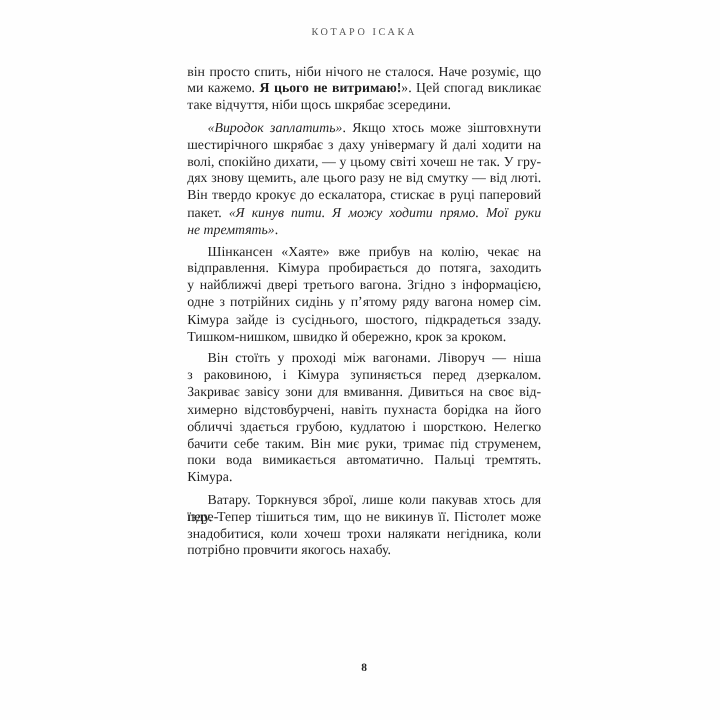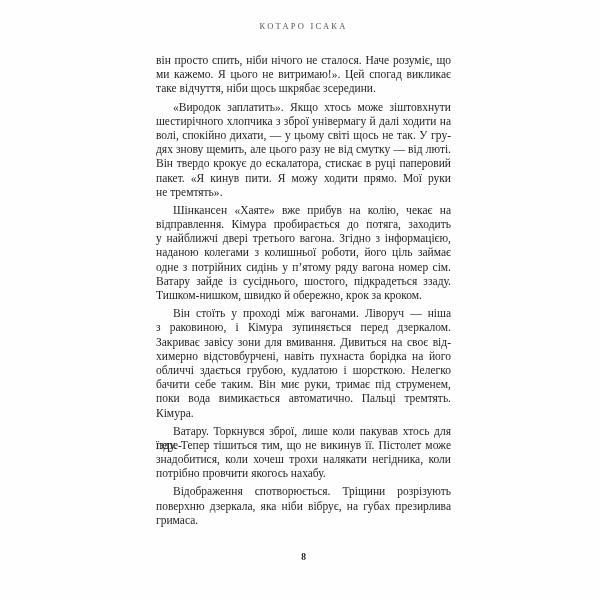--- a/index.html
+++ b/index.html
@@ -40,22 +40,22 @@
     height: 14.2px;
     line-height: 14.2px;
     text-align: justify;
     text-align-last: justify;
     white-space: normal;
     overflow: visible;
   }
   .line.last {
     text-align-last: left;
   }
-  .line span.b { font-weight: normal; }
-  .line span.i { }
+  .line span.b { font-weight: bold; }
+  .line span.i { font-style: italic; }
   .page-number {
     position: absolute;
     top: 552px;
     left: 152px;
     width: 303px;
     text-align: center;
     font-size: 9.5px;
     font-weight: bold;
     color: #222222;
     font-family: "Liberation Serif", "DejaVu Serif", serif;
@@ -68,53 +68,47 @@
   <div class="running-head">КОТАРО ІСАКА</div>
 
   <div class="body-text">
       <div class="para">
         <div class="line"><span class="r">він просто спить, ніби нічого не сталося. Наче розуміє, що</span></div>
         <div class="line"><span class="r">ми кажемо. </span><span class="b">Я цього не витримаю!</span><span class="r">». Цей спогад викликає</span></div>
         <div class="line last"><span class="r">таке відчуття, ніби щось шкрябає зсередини.</span></div>
       </div>
       <div class="para indent">
         <div class="line"><span class="i">«Виродок заплатить»</span><span class="r">. Якщо хтось може зіштовхнути</span></div>
-        <div class="line"><span class="r">шестирічного хлопчика з зброї універмагу й далі ходити на</span></div>
-        <div class="line"><span class="r">волі, спокійно дихати, — у цьому світі щось не так. У гру-</span></div>
+        <div class="line"><span class="r">шестирічного шкрябає з даху універмагу й далі ходити на</span></div>
+        <div class="line"><span class="r">волі, спокійно дихати, — у цьому світі хочеш не так. У гру-</span></div>
         <div class="line"><span class="r">дях знову щемить, але цього разу не від смутку — від люті.</span></div>
         <div class="line"><span class="r">Він твердо крокує до ескалатора, стискає в руці паперовий</span></div>
         <div class="line"><span class="r">пакет. </span><span class="i">«Я кинув пити. Я можу ходити прямо. Мої руки</span></div>
         <div class="line last"><span class="i">не тремтять»</span><span class="r">.</span></div>
       </div>
       <div class="para indent">
         <div class="line"><span class="r">Шінкансен «Хаяте» вже прибув на колію, чекає на</span></div>
         <div class="line"><span class="r">відправлення. Кімура пробирається до потяга, заходить</span></div>
         <div class="line"><span class="r">у найближчі двері третього вагона. Згідно з інформацією,</span></div>
-        <div class="line"><span class="r">наданою колегами з колишньої роботи, його ціль займає</span></div>
         <div class="line"><span class="r">одне з потрійних сидінь у п’ятому ряду вагона номер сім.</span></div>
-        <div class="line"><span class="r">Ватару зайде із сусіднього, шостого, підкрадеться ззаду.</span></div>
+        <div class="line"><span class="r">Кімура зайде із сусіднього, шостого, підкрадеться ззаду.</span></div>
         <div class="line last"><span class="r">Тишком-нишком, швидко й обережно, крок за кроком.</span></div>
       </div>
       <div class="para indent">
         <div class="line"><span class="r">Він стоїть у проході між вагонами. Ліворуч — ніша</span></div>
         <div class="line"><span class="r">з раковиною, і Кімура зупиняється перед дзеркалом.</span></div>
         <div class="line"><span class="r">Закриває завісу зони для вмивання. Дивиться на своє від-</span></div>
         <div class="line"><span class="r">химерно відстовбурчені, навіть пухнаста борідка на його</span></div>
         <div class="line"><span class="r">обличчі здається грубою, кудлатою і шорсткою. Нелегко</span></div>
         <div class="line"><span class="r">бачити себе таким. Він миє руки, тримає під струменем,</span></div>
         <div class="line"><span class="r">поки вода вимикається автоматично. Пальці тремтять.</span></div>
         <div class="line last"><span class="r">Кімура.</span></div>
       </div>
       <div class="para indent">
         <div class="line"><span class="r">Ватару. Торкнувся зброї, лише коли пакував хтось для пере-</span></div>
         <div class="line"><span class="r">їзду. Тепер тішиться тим, що не викинув її. Пістолет може</span></div>
         <div class="line"><span class="r">знадобитися, коли хочеш трохи налякати негідника, коли</span></div>
         <div class="line last"><span class="r">потрібно провчити якогось нахабу.</span></div>
       </div>
-      <div class="para indent">
-        <div class="line"><span class="r">Відображення спотворюється. Тріщини розрізують</span></div>
-        <div class="line"><span class="r">поверхню дзеркала, яка ніби вібрує, на губах презирлива</span></div>
-        <div class="line last"><span class="r">гримаса.</span></div>
-      </div>
     </div>
 
   <div class="page-number">8</div>
 </div>
 
 </body></html>

